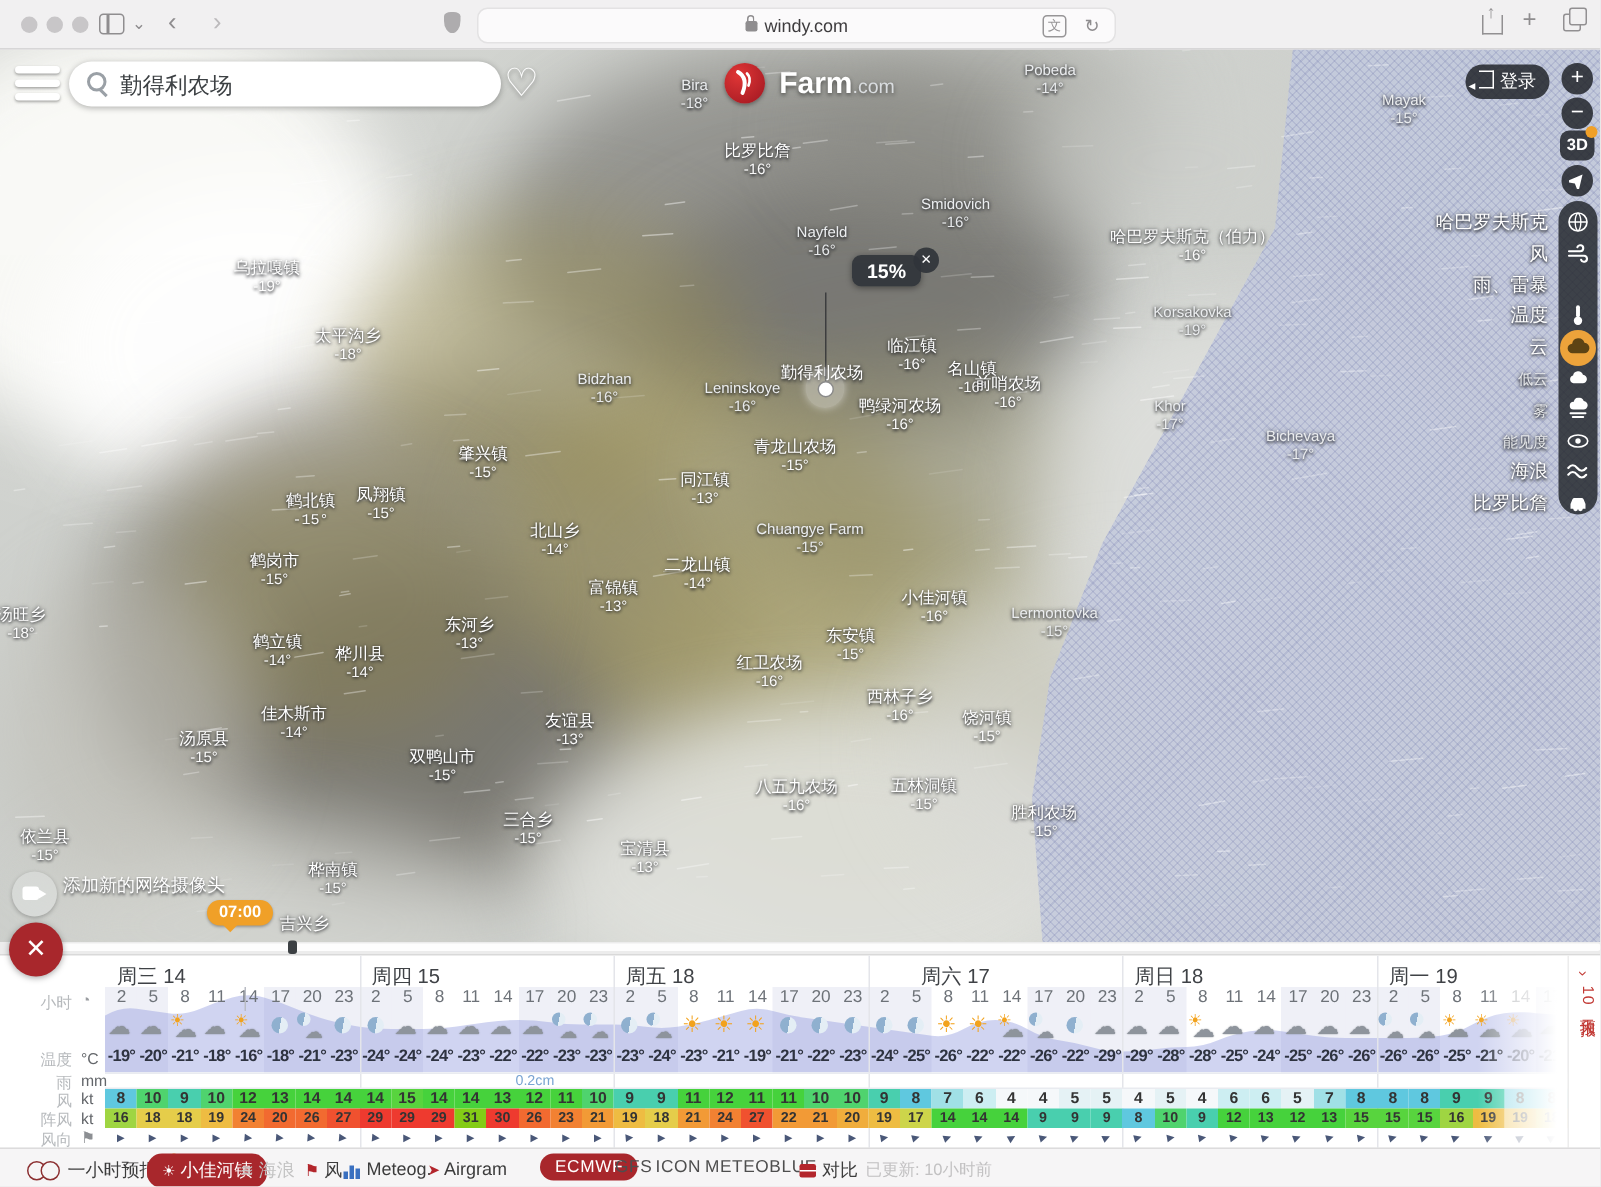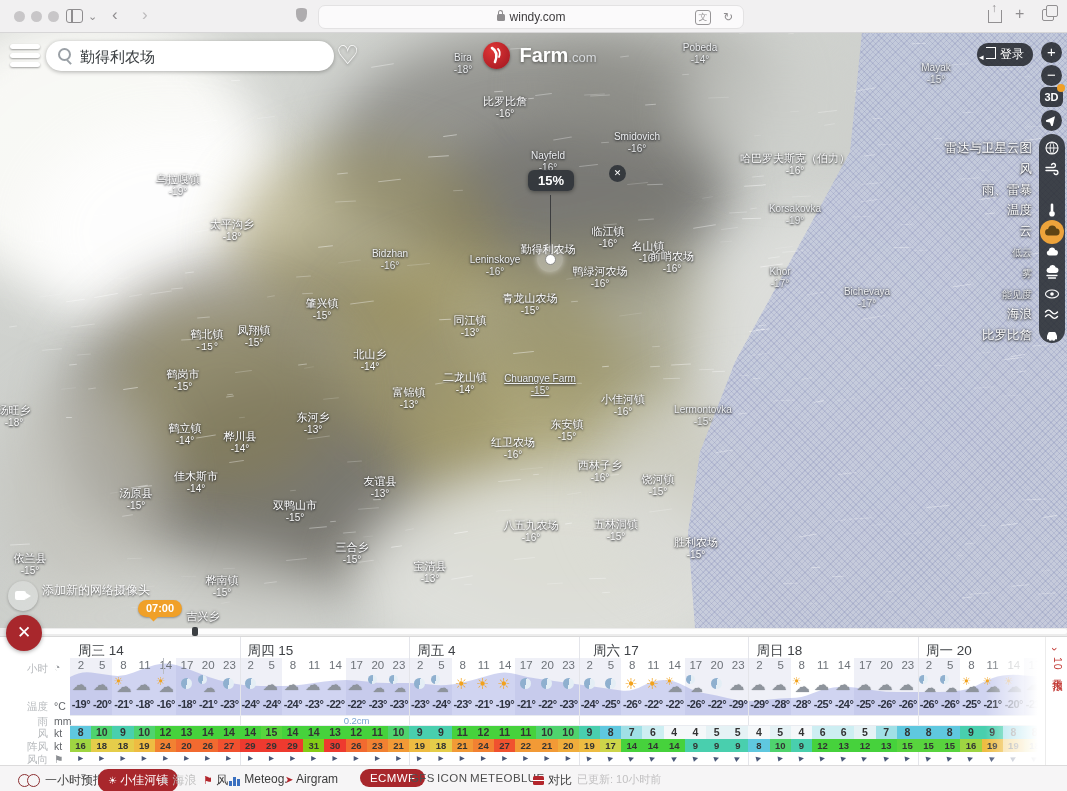--- a/index.html
+++ b/index.html
@@ -33,21 +33,21 @@
     opacity:.92;}
   .wst{position:absolute;height:1px;background:#fff;border-radius:1px;}
   .mlabel{position:absolute;transform:translateX(-50%);text-align:center;color:#fff;
     font-size:11px;line-height:1.2;white-space:nowrap;text-shadow:0 1px 2px rgba(30,32,36,.85),0 0 3px rgba(30,32,36,.6);}
   .mlabel small{display:block;font-size:10px;font-weight:normal;opacity:.95;}
   .mlabel.ru{font-size:10px;color:#eceef0;}
   .mline{position:absolute;width:1px;background:rgba(40,42,46,.75);}
   .mhalo{position:absolute;width:26px;height:26px;border-radius:50%;background:rgba(255,255,255,.30);box-shadow:0 0 6px rgba(255,255,255,.5);}
   .mdot{position:absolute;width:9px;height:9px;border-radius:50%;background:#fff;border:1.5px solid #8a8a8a;}
   .tip{position:absolute;background:rgba(48,52,58,.92);color:#fff;border-radius:6px;font-size:13px;font-weight:bold;
-       padding:3px 10px;box-shadow:0 1px 4px rgba(0,0,0,.4);}
+       padding:3px 10px;box-shadow:0 1px 4px rgba(0,0,0,.4);margin-left:40px;}
   .tipx{position:absolute;width:17px;height:17px;border-radius:50%;background:rgba(48,52,58,.92);color:#fff;
         font-size:9px;line-height:17px;text-align:center;}
   
   .ham{position:absolute;left:10px;top:44px;width:30px;z-index:30;}
   .ham div{height:5px;background:#fff;border-radius:3px;margin-bottom:4px;box-shadow:0 1px 2px rgba(0,0,0,.35);}
   .search{position:absolute;left:46px;top:41px;width:288px;height:30px;background:#fff;border-radius:16px;
           box-shadow:0 1px 4px rgba(0,0,0,.3);z-index:30;}
   .mag{position:absolute;left:12px;top:7px;width:9px;height:9px;border:2px solid #9aa0a6;border-radius:50%;}
   .mag:after{content:"";position:absolute;left:8px;top:9px;width:2px;height:6px;background:#9aa0a6;transform:rotate(-45deg);}
   .search input{position:absolute;left:32px;top:0;width:240px;height:30px;border:none;outline:none;background:transparent;
@@ -435,30 +435,30 @@
       <div class="mlabel" style="left: 196px; top: 438px;">佳木斯市<small>-14°</small></div>
       <div class="mlabel" style="left: 136px; top: 455px;">汤原县<small>-15°</small></div>
       <div class="mlabel" style="left: 295px; top: 467px;">双鸭山市<small>-15°</small></div>
       <div class="mlabel" style="left: 380px; top: 443px;">友谊县<small>-13°</small></div>
       <div class="mlabel" style="left: 430px; top: 528px;">宝清县<small>-13°</small></div>
       <div class="mlabel" style="left: 352px; top: 509px;">三合乡<small>-15°</small></div>
       <div class="mlabel" style="left: 30px; top: 520px;">依兰县<small>-15°</small></div>
       <div class="mlabel" style="left: 222px; top: 542px;">桦南镇<small>-15°</small></div>
       <div class="mlabel" style="left: 203px; top: 578px;">吉兴乡</div>
       <div class="mlabel" style="left: 14px; top: 372px;">汤旺乡<small>-18°</small></div>
-      <div class="mlabel ru" style="left: 390px; top: 216px;">Bidzhan<small>-16°</small></div>
+      <div class="mlabel ru" style="left: 403px; top: 216px;">Bidzhan<small>-16°</small></div>
       <div class="mlabel ru" style="left: 495px; top: 222px;">Leninskoye<small>-16°</small></div>
       <div class="mlabel" style="left: 608px; top: 193px;">临江镇<small>-16°</small></div>
       <div class="mlabel" style="left: 648px; top: 208px;">名山镇<small>-16°</small></div>
       <div class="mlabel" style="left: 600px; top: 233px;">鸭绿河农场<small>-16°</small></div>
       <div class="mlabel" style="left: 672px; top: 218px;">前哨农场<small>-16°</small></div>
       <div class="mlabel" style="left: 530px; top: 260px;">青龙山农场<small>-15°</small></div>
       <div class="mlabel" style="left: 470px; top: 282px;">同江镇<small>-13°</small></div>
       <div class="mlabel" style="left: 465px; top: 339px;">二龙山镇<small>-14°</small></div>
-      <div class="mlabel ru" style="left: 540px; top: 341px; text-decoration: underline;">Chuangye Farm<small>-15°</small></div>
+      <div class="mlabel ru" style="left: 540px; top: 316px;">Chuangye Farm<small>-15°</small></div>
       <div class="mlabel" style="left: 513px; top: 404px;">红卫农场<small>-16°</small></div>
       <div class="mlabel" style="left: 567px; top: 386px;">东安镇<small>-15°</small></div>
       <div class="mlabel" style="left: 623px; top: 361px;">小佳河镇<small>-16°</small></div>
       <div class="mlabel ru" style="left: 703px; top: 372px;">Lermontovka<small>-15°</small></div>
       <div class="mlabel" style="left: 600px; top: 427px;">西林子乡<small>-16°</small></div>
       <div class="mlabel" style="left: 658px; top: 441px;">饶河镇<small>-15°</small></div>
       <div class="mlabel" style="left: 531px; top: 487px;">八五九农场<small>-16°</small></div>
       <div class="mlabel" style="left: 616px; top: 486px;">五林洞镇<small>-15°</small></div>
       <div class="mlabel" style="left: 696px; top: 504px;">胜利农场<small>-15°</small></div>
       <div class="mlabel" style="left: 795px; top: 120px;">哈巴罗夫斯克（伯力）<small>-16°</small></div>
@@ -529,21 +529,21 @@
           <circle cx="8" cy="8" r="1.8" fill="#fff"></circle>
         </svg></div>
       <div class="railitem" style="top: 172.4px;"><svg width="16" height="16" viewBox="0 0 16 16">
           <path d="M1.5 6c2-2.5 4-2.5 6 0s4 2.5 6 0M1.5 10.5c2-2.5 4-2.5 6 0s4 2.5 6 0" fill="none" stroke="#fff" stroke-width="1.4" stroke-linecap="round"></path>
         </svg></div>
       <div class="railitem" style="top: 193.2px;"><svg width="16" height="16" viewBox="0 0 16 16">
           <path d="M3 9l1.3-3.2A1.5 1.5 0 0 1 5.7 5h4.6a1.5 1.5 0 0 1 1.4.8L13 9v3.2h-1.8a1.6 1.6 0 0 1-3.2 0H8a1.6 1.6 0 0 1-3.2 0H3z" fill="#fff"></path>
         </svg></div>
     </div>
   <div id="raillabs">
-      <div class="raillab" style="left: 1032px; top: 140px;">雷达与卫星云图</div>
+      <div class="raillab" style="left: 1032px; top: 140px;">哈巴罗夫斯克</div>
       <div class="raillab" style="left: 1032px; top: 160.8px;">风</div>
       <div class="raillab" style="left: 1032px; top: 181.6px;">雨、雷暴</div>
       <div class="raillab" style="left: 1032px; top: 202.4px;">温度</div>
       <div class="raillab" style="left: 1032px; top: 223.2px;">云</div>
       <div class="raillab sm" style="left: 1032px; top: 246px;">低云</div>
       <div class="raillab sm" style="left: 1032px; top: 266.8px;">雾</div>
       <div class="raillab sm" style="left: 1032px; top: 287.6px;">能见度</div>
       <div class="raillab" style="left: 1032px; top: 306.4px;">海浪</div>
       <div class="raillab" style="left: 1032px; top: 327.2px;">比罗比詹</div>
     </div>
@@ -602,27 +602,27 @@
         <div class="nshade" style="left: 918px; width: 21.2px;"></div>
         <div class="nshade" style="left: 939.2px; width: 21.2px;"></div>
         <div class="nshade" style="left: 1024px; width: 21.2px;"></div>
         <svg width="975" height="57" style="position: absolute; left: 70px; top: 21px;">
           <path d="M0 19 Q 10.6 13 21.2 14.5 Q 31.799999999999997 16 42.4 17.5 Q 53 19 63.599999999999994 14.5 Q 74.19999999999999 10 84.79999999999998 7 Q 95.39999999999999 4 106 7 Q 116.6 10 127.19999999999999 14.5 Q 137.79999999999998 19 148.39999999999998 22 Q 159 25 169.6 26.5 Q 180.2 28 190.79999999999998 28 Q 201.39999999999998 28 212 28 Q 222.6 28 233.2 26.5 Q 243.79999999999998 25 254.39999999999998 23.5 Q 265 22 275.6 22 Q 286.2 22 296.8 23.5 Q 307.40000000000003 25 318 25 Q 328.6 25 339.20000000000005 25 Q 349.8 25 360.4 26.5 Q 371 28 381.6 26.5 Q 392.2 25 402.8 22 Q 413.40000000000003 19 424 16 Q 434.6 13 445.20000000000005 16 Q 455.8 19 466.4 20.5 Q 477 22 487.6 23.5 Q 498.2 25 508.79999999999995 26.5 Q 519.4 28 530 29.5 Q 540.6 31 551.2 32.5 Q 561.8 34 572.4 28 Q 583 22 593.6 22 Q 604.2 22 614.8 28 Q 625.4 34 636 35.5 Q 646.6 37 657.2 40 Q 667.8 43 678.4 43 Q 689 43 699.6 41.5 Q 710.2 40 720.8 40 Q 731.4 40 742 35.5 Q 752.6 31 763.2 29.5 Q 773.8 28 784.4 29.5 Q 795 31 805.6 32.5 Q 816.2 34 826.8 34 Q 837.4 34 848 34 Q 858.6 34 869.2 34 Q 879.8 34 890.4 32.5 Q 901 31 911.6 25 Q 922.2 19 932.8 17.5 Q 943.4 16 954 17.5 L 975.6 19 L 975 19 L 975 57 L 0 57 Z" fill="#8f98dd" fill-opacity="0.42"></path>
         </svg>
         <div class="dayhdr" style="left: 78px;">周三 14</div>
         <div class="dsep" style="left: 239.6px;"></div>
         <div class="dayhdr" style="left: 247.6px;">周四 15</div>
         <div class="dsep" style="left: 409.2px;"></div>
-        <div class="dayhdr" style="left: 417.2px;">周五 4</div>
+        <div class="dayhdr" style="left: 417.2px;">周五 18</div>
         <div class="dsep" style="left: 578.8px;"></div>
-        <div class="dayhdr" style="left: 593px; text-align: right;">周六 17</div>
+        <div class="dayhdr" style="left: 614px; text-align: right;">周六 17</div>
         <div class="dsep" style="left: 748.4px;"></div>
         <div class="dayhdr" style="left: 756.4px;">周日 18</div>
         <div class="dsep" style="left: 918px;"></div>
-        <div class="dayhdr" style="left: 926px;">周一 20</div>
+        <div class="dayhdr" style="left: 926px;">周一 19</div>
         <div class="hcell" style="left: 70px;">2</div>
         <div class="iconc" style="left: 70px;">
           <span class="wic c">☁</span>
         </div>
         <div class="tval" style="left: 70px;">-19°</div>
         <div class="wcell" style="left: 70px; background: rgb(95, 200, 223);">8</div>
         <div class="gcell" style="left: 70px; background: rgb(159, 213, 66);">16</div>
         <div class="dcell" style="left: 70px; transform: rotate(0deg);">►</div>
         <div class="hcell" style="left: 91.2px;">5</div>
         <div class="iconc" style="left: 91.2px;">

